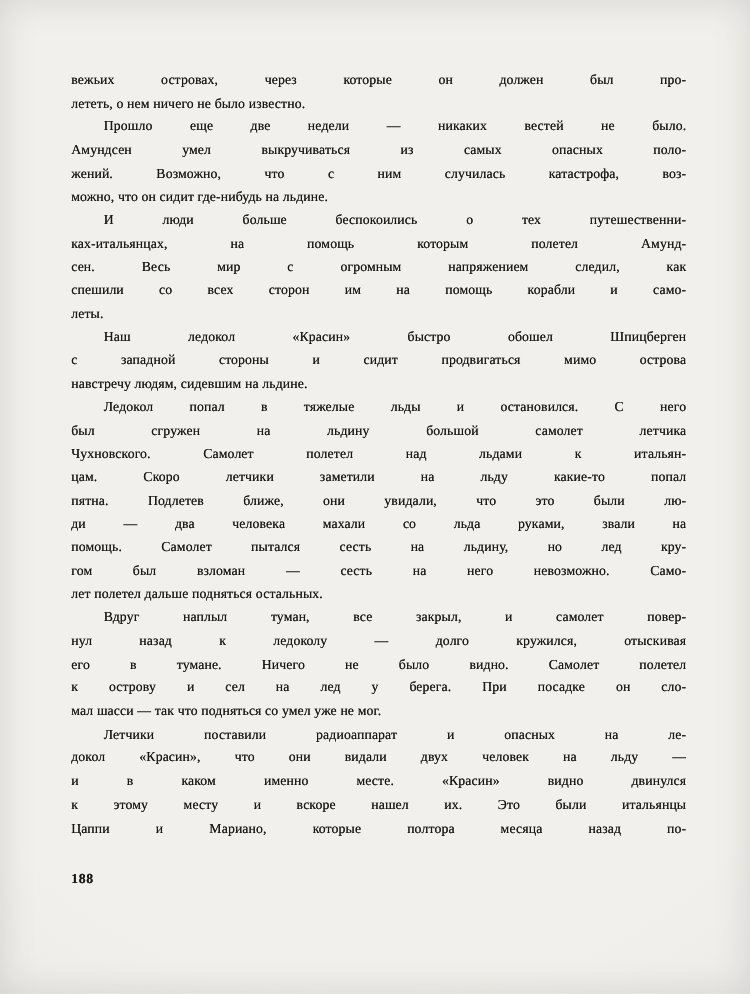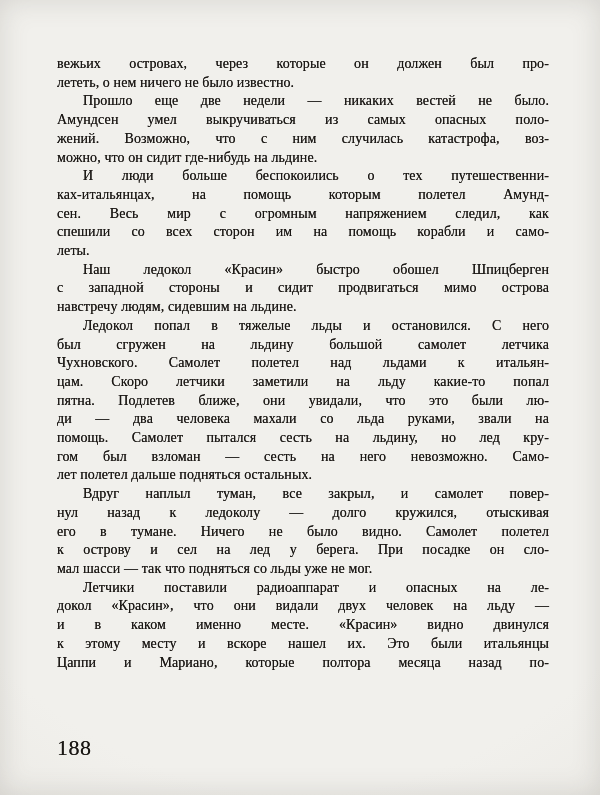--- a/index.html
+++ b/index.html
@@ -28,40 +28,41 @@
   .text-block {
     position: absolute;
     left: 57px;
     top: 55px;
     width: 492px;
   }
   .para {
     margin: 0;
   }
   .ln {
-    font-size: 14px;
+    font-size: 11px;
     line-height: 18.7px;
     letter-spacing: 0.1px;
     text-align: justify;
     text-align-last: justify;
     text-shadow: 0 0 0.4px rgba(27, 24, 21, 0.85);
   }
   .ln.ind {
     padding-left: 26px;
   }
   .ln.end {
     text-align-last: left;
   }
   .page-number {
     position: absolute;
     left: 57px;
-    top: 735px;
-    font-size: 22px;
+    top: 697px;
+    font-size: 11px;
     letter-spacing: 0.5px;
     text-shadow: 0 0 0.4px rgba(27, 24, 21, 0.85);
+    font-weight: bold;
   }
 </style>
 </head>
 <body>
 
 <div class="page">
   <div class="text-block" id="textBlock">
       <div class="para">
         <div class="ln">вежьих островах, через которые он должен был про-</div>
         <div class="ln end">лететь, о нем ничего не было известно.</div>
@@ -93,21 +94,21 @@
         <div class="ln">ди — два человека махали со льда руками, звали на</div>
         <div class="ln">помощь. Самолет пытался сесть на льдину, но лед кру-</div>
         <div class="ln">гом был взломан — сесть на него невозможно. Само-</div>
         <div class="ln end">лет полетел дальше подняться остальных.</div>
       </div>
       <div class="para">
         <div class="ln ind">Вдруг наплыл туман, все закрыл, и самолет повер-</div>
         <div class="ln">нул назад к ледоколу — долго кружился, отыскивая</div>
         <div class="ln">его в тумане. Ничего не было видно. Самолет полетел</div>
         <div class="ln">к острову и сел на лед у берега. При посадке он сло-</div>
-        <div class="ln end">мал шасси — так что подняться со льды уже не мог.</div>
+        <div class="ln end">мал шасси — так что подняться со умел уже не мог.</div>
       </div>
       <div class="para">
         <div class="ln ind">Летчики поставили радиоаппарат и опасных на ле-</div>
         <div class="ln">докол «Красин», что они видали двух человек на льду —</div>
         <div class="ln">и в каком именно месте. «Красин» видно двинулся</div>
         <div class="ln">к этому месту и вскоре нашел их. Это были итальянцы</div>
         <div class="ln">Цаппи и Мариано, которые полтора месяца назад по-</div>
       </div>
     </div>
   <div class="page-number">188</div>

